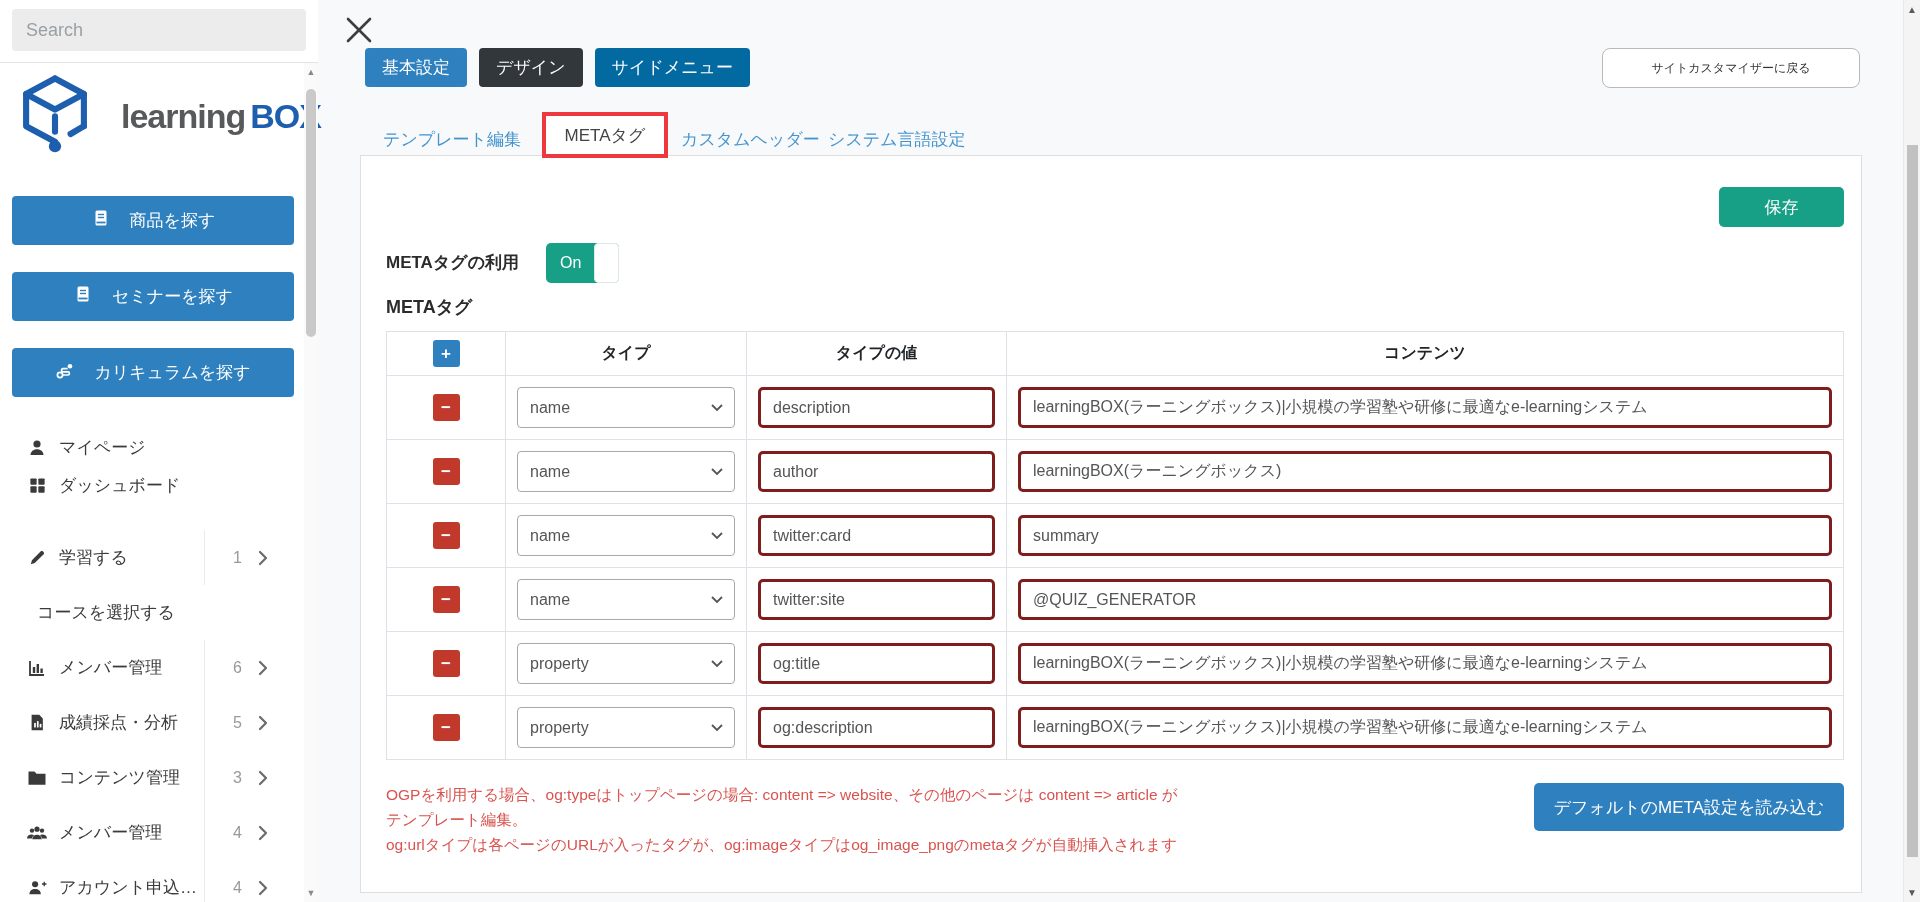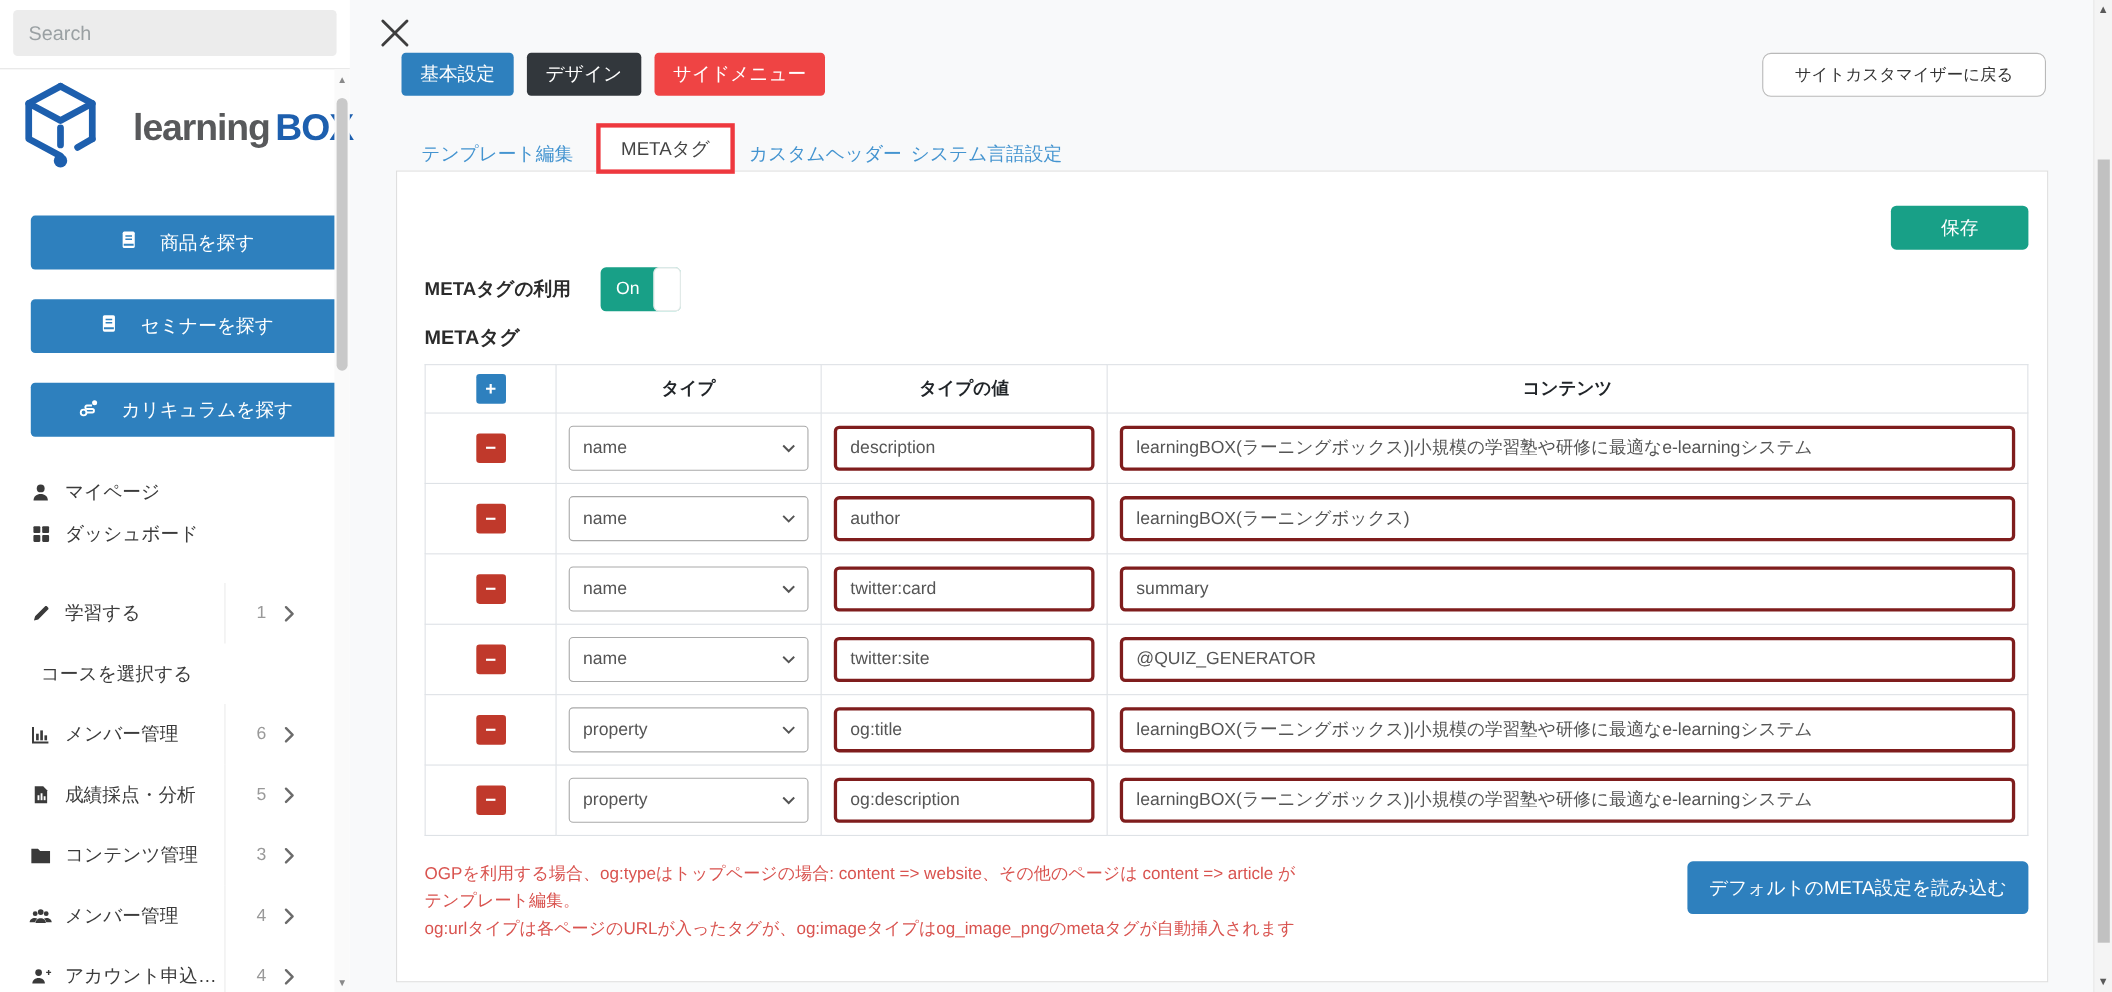--- a/index.html
+++ b/index.html
@@ -11,21 +11,21 @@
   .sidebar{position:absolute;left:0;top:0;width:318px;height:902px;background:#fff;z-index:3;}
   .search-input{position:absolute;left:12px;top:9px;width:294px;height:42px;background:#ececec;
     border:0;border-radius:4px;font-size:18px;color:#444;padding:0 14px;outline:none;
     font-family:inherit;}
   .search-input::placeholder{color:#9aa0a3;}
   .sidebar-divider{position:absolute;left:0;top:62px;width:318px;border-top:1px solid #e4e4e4;}
   .logo{position:absolute;left:20px;top:74px;display:flex;align-items:center;gap:12px;cursor:pointer;}
   .logo-text{font-size:34px;font-weight:bold;letter-spacing:-1px;white-space:nowrap;}
   .logo-learning{color:#58595b;margin-left:19px;}
   .logo-box{color:#1d5fae;margin-left:5px;}
-  .side-btn{position:absolute;left:28px;width:282px;height:49px;background:#2e80be;border:0;
+  .side-btn{position:absolute;left:12px;width:282px;height:49px;background:#2e80be;border:0;
     border-radius:4px;color:#fff;display:flex;align-items:center;justify-content:center;gap:19px;
     font-size:17px;cursor:pointer;font-family:inherit;}
   .menu-item{position:absolute;left:0;width:302px;height:55px;display:flex;align-items:center;cursor:pointer;}
   .menu-icon{width:22px;margin-left:26px;display:flex;justify-content:center;align-items:center;}
   .menu-label{margin-left:11px;font-size:17px;color:#3b3b3b;white-space:nowrap;}
   .menu-label.indent{margin-left:37px;}
   .menu-count{position:absolute;left:204px;top:0;width:38px;height:55px;line-height:55px;
     text-align:right;color:#999;font-size:16px;border-left:1px solid #ebebeb;}
   .menu-chevron{position:absolute;left:258px;top:20px;}
   .side-scrollbar{position:absolute;right:0;top:63px;width:14px;height:839px;background:#fafafa;}
@@ -34,23 +34,23 @@
   .side-thumb{position:absolute;left:2px;top:26px;width:10px;height:248px;background:#c9c9c9;
     border-radius:5px;cursor:pointer;}
 
   
   .close-x{position:absolute;left:342px;top:13px;cursor:pointer;z-index:2;}
   .tab-buttons{position:absolute;left:365px;top:48px;display:flex;gap:12px;z-index:2;}
   .tab-btn{height:39px;padding:0 17px;border:0;border-radius:4px;color:#fff;font-size:17px;
     display:flex;align-items:center;cursor:pointer;font-family:inherit;white-space:nowrap;}
   .tab-btn.blue{background:#2e80be;}
   .tab-btn.dark{background:#32373c;}
-  .tab-btn.cyan{background:#ef4444;}
+  .tab-btn.cyan{background:#0369a1;}
   .back-btn{position:absolute;left:1602px;top:48px;width:258px;height:40px;background:#fff;
-    border:1px solid #b9b9b9;border-radius:8px;font-size:15px;color:#333;display:flex;
+    border:1px solid #b9b9b9;border-radius:8px;font-size:12px;color:#333;display:flex;
     align-items:center;justify-content:center;cursor:pointer;font-family:inherit;z-index:2;}
   .subtab{position:absolute;top:128px;font-size:17px;color:#4494d0;cursor:pointer;
     white-space:nowrap;z-index:2;}
   .red-annotation{position:absolute;left:542px;top:112px;width:126px;height:46px;
     border:4px solid #ee383e;background:#fff;z-index:1;display:flex;align-items:center;
     justify-content:center;}
   .subtab.active{position:static;color:#444;}
 
   
   .panel{position:absolute;left:360px;top:155px;width:1502px;height:738px;background:#fff;

